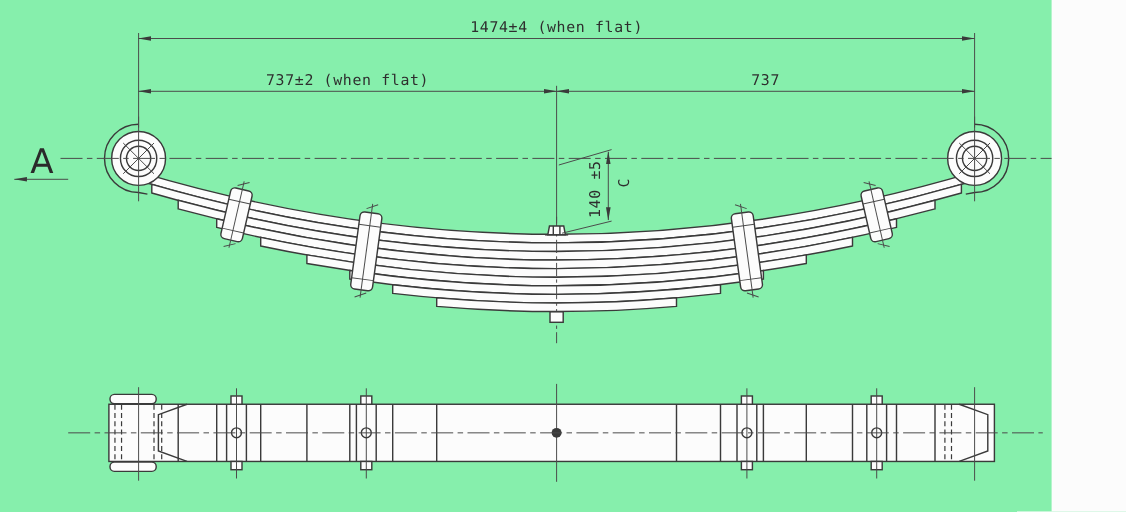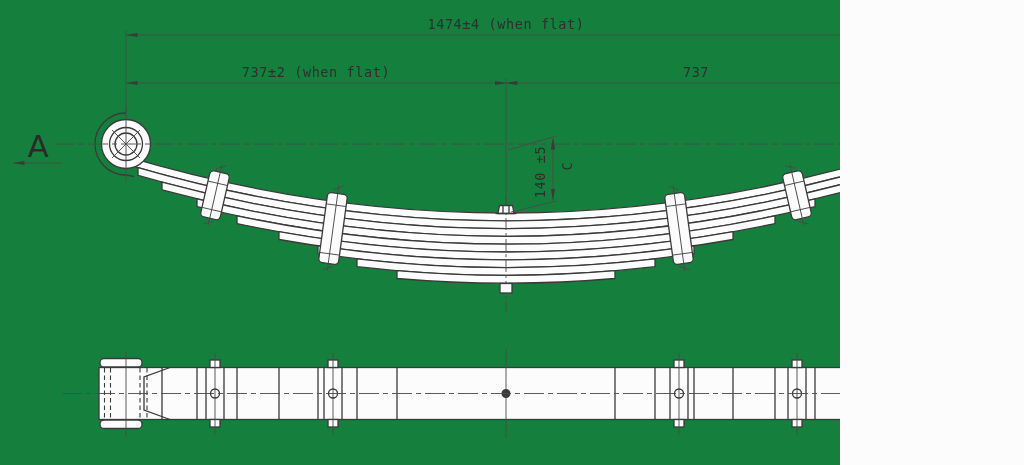--- a/index.html
+++ b/index.html
@@ -1,16 +1,16 @@
 <!DOCTYPE html>
 <html><head>
 <meta charset="utf-8">
 <style>
   html,body{margin:0;padding:0;background:#fcfcfc;}
-  .stage{width:840px;height:465px;position:relative;background:#15803d;overflow:hidden;}
+  .stage{width:956px;height:465px;position:relative;background:#86efac;overflow:hidden;}
   svg{display:block;}
   .ol{stroke:#3a3a3a;stroke-width:1.3;fill:none;}
   .olw{stroke:#3a3a3a;stroke-width:1.3;fill:#fcfcfc;}
   .thin{stroke:#4a4a4a;stroke-width:0.9;fill:none;}
   .cl{stroke:#4a4a4a;stroke-width:0.9;fill:none;stroke-dasharray:20 4 5 4;}
   .clb{stroke:#4a4a4a;stroke-width:0.9;fill:none;stroke-dasharray:12 3 3 3;}
   .hid{stroke:#3a3a3a;stroke-width:1.1;fill:none;stroke-dasharray:4.5 3;}
   .dimtxt{font-family:"DejaVu Sans Mono",monospace;font-size:13.5px;fill:#2e2e2e;letter-spacing:0.6px;}
   .sectxt{font-family:"DejaVu Sans",sans-serif;font-size:31px;fill:#2a2a2a;font-weight:400;}
 </style>

